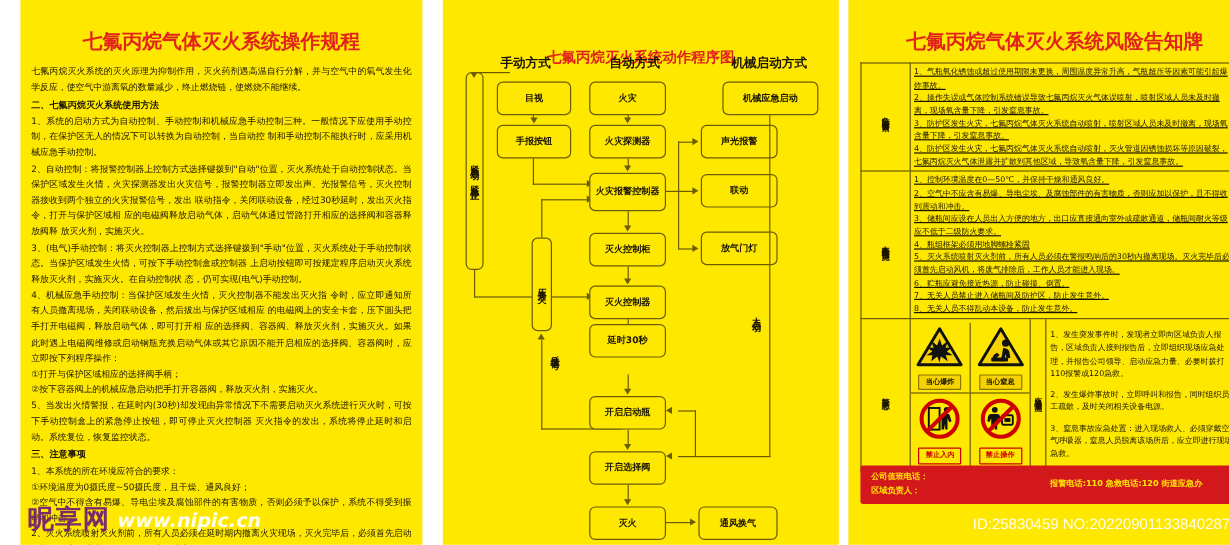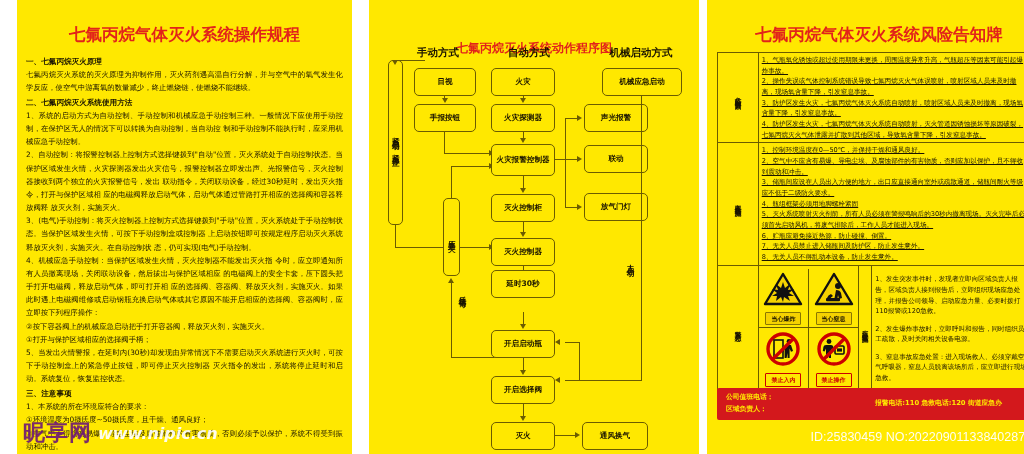--- a/index.html
+++ b/index.html
@@ -105,29 +105,28 @@
     font-size:12.5px;color:#ffffff;opacity:.95;white-space:nowrap;
     font-family:"Liberation Sans",sans-serif;
   }
 </style>
 </head>
 <body>
 
 <div class="board" id="panel1">
   <div class="title" id="p1title">七氟丙烷气体灭火系统操作规程</div>
   <div id="p1body">
-      <div class="h">一、七氟丙烷灭火原理</div>
       <div class="p">七氟丙烷灭火系统的灭火原理为抑制作用，灭火药剂遇高温自行分解，并与空气中的氧气发生化学反应，使空气中游离氧的数量减少，终止燃烧链，使燃烧不能继续。</div>
       <div class="h">二、七氟丙烷灭火系统使用方法</div>
       <div class="p">1、系统的启动方式为自动控制、手动控制和机械应急手动控制三种。一般情况下应使用手动控制，在保护区无人的情况下可以转换为自动控制，当自动控 制和手动控制不能执行时，应采用机械应急手动控制。</div>
       <div class="p">2、自动控制：将报警控制器上控制方式选择键拨到"自动"位置，灭火系统处于自动控制状态。当保护区域发生火情，火灾探测器发出火灾信号，报警控制器立即发出声、光报警信号，灭火控制器接收到两个独立的火灾报警信号，发出 联动指令，关闭联动设备，经过30秒延时，发出灭火指令，打开与保护区域相 应的电磁阀释放启动气体，启动气体通过管路打开相应的选择阀和容器释放阀释 放灭火剂，实施灭火。</div>
       <div class="p">3、(电气)手动控制：将灭火控制器上控制方式选择键拨到"手动"位置，灭火系统处于手动控制状态。当保护区域发生火情，可按下手动控制盒或控制器 上启动按钮即可按规定程序启动灭火系统释放灭火剂，实施灭火。在自动控制状 态，仍可实现(电气)手动控制。</div>
       <div class="p">4、机械应急手动控制：当保护区域发生火情，灭火控制器不能发出灭火指 令时，应立即通知所有人员撤离现场，关闭联动设备，然后拔出与保护区域相应 的电磁阀上的安全卡套，压下圆头把手打开电磁阀，释放启动气体，即可打开相 应的选择阀、容器阀、释放灭火剂，实施灭火。如果此时遇上电磁阀维修或启动钢瓶充换启动气体或其它原因不能开启相应的选择阀、容器阀时，应立即按下列程序操作：</div>
+      <div class="p">①打开与保护区域相应的选择阀手柄；</div>
       <div class="p">②按下容器阀上的机械应急启动把手打开容器阀，释放灭火剂，实施灭火。</div>
-      <div class="p">①打开与保护区域相应的选择阀手柄；</div>
       <div class="p">5、当发出火情警报，在延时内(30秒)却发现由异常情况下不需要启动灭火系统进行灭火时，可按下手动控制盒上的紧急停止按钮，即可停止灭火控制器 灭火指令的发出，系统将停止延时和启动。系统复位，恢复监控状态。</div>
       <div class="h">三、注意事项</div>
       <div class="p">1、本系统的所在环境应符合的要求：</div>
       <div class="p">①环境温度为0摄氏度~50摄氏度，且干燥、通风良好；</div>
       <div class="p">②空气中不得含有易爆、导电尘埃及腐蚀部件的有害物质，否则必须予以保护，系统不得受到振动和冲击。</div>
       <div class="p">2、灭火系统喷射灭火剂前，所有人员必须在延时期内撤离火灾现场，灭火完毕后，必须首先启动风机，将废气排出后，工作人员方可进入现场。</div>
     </div>
   <div id="watermark">
     <span id="wmcn">昵享网</span>
     <span id="wmen">www.nipic.cn</span>

